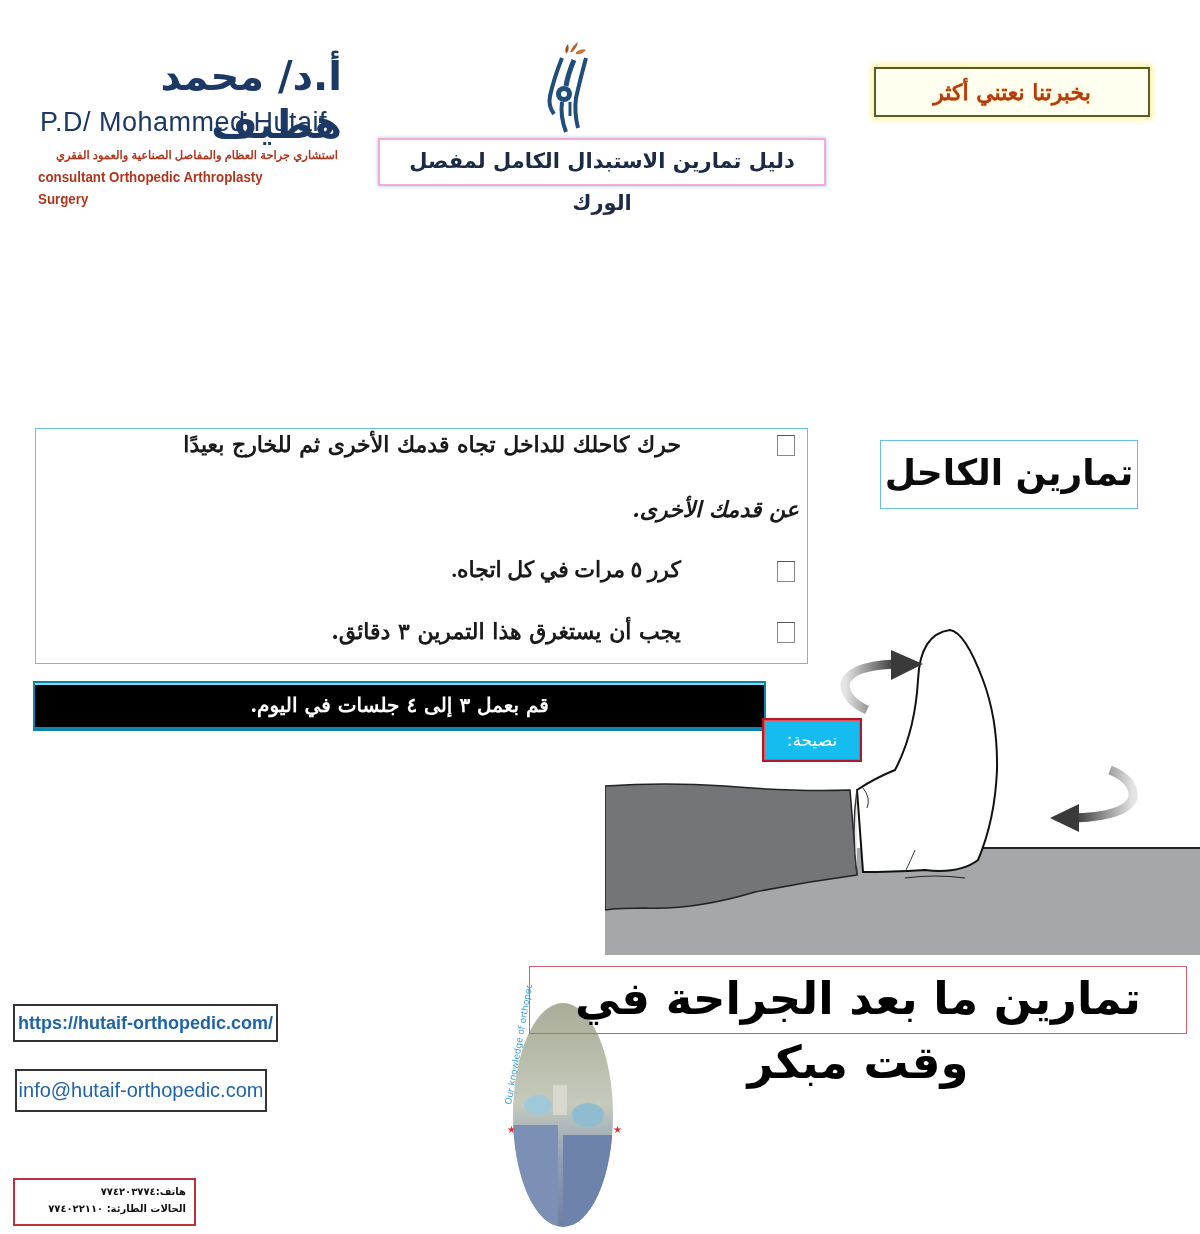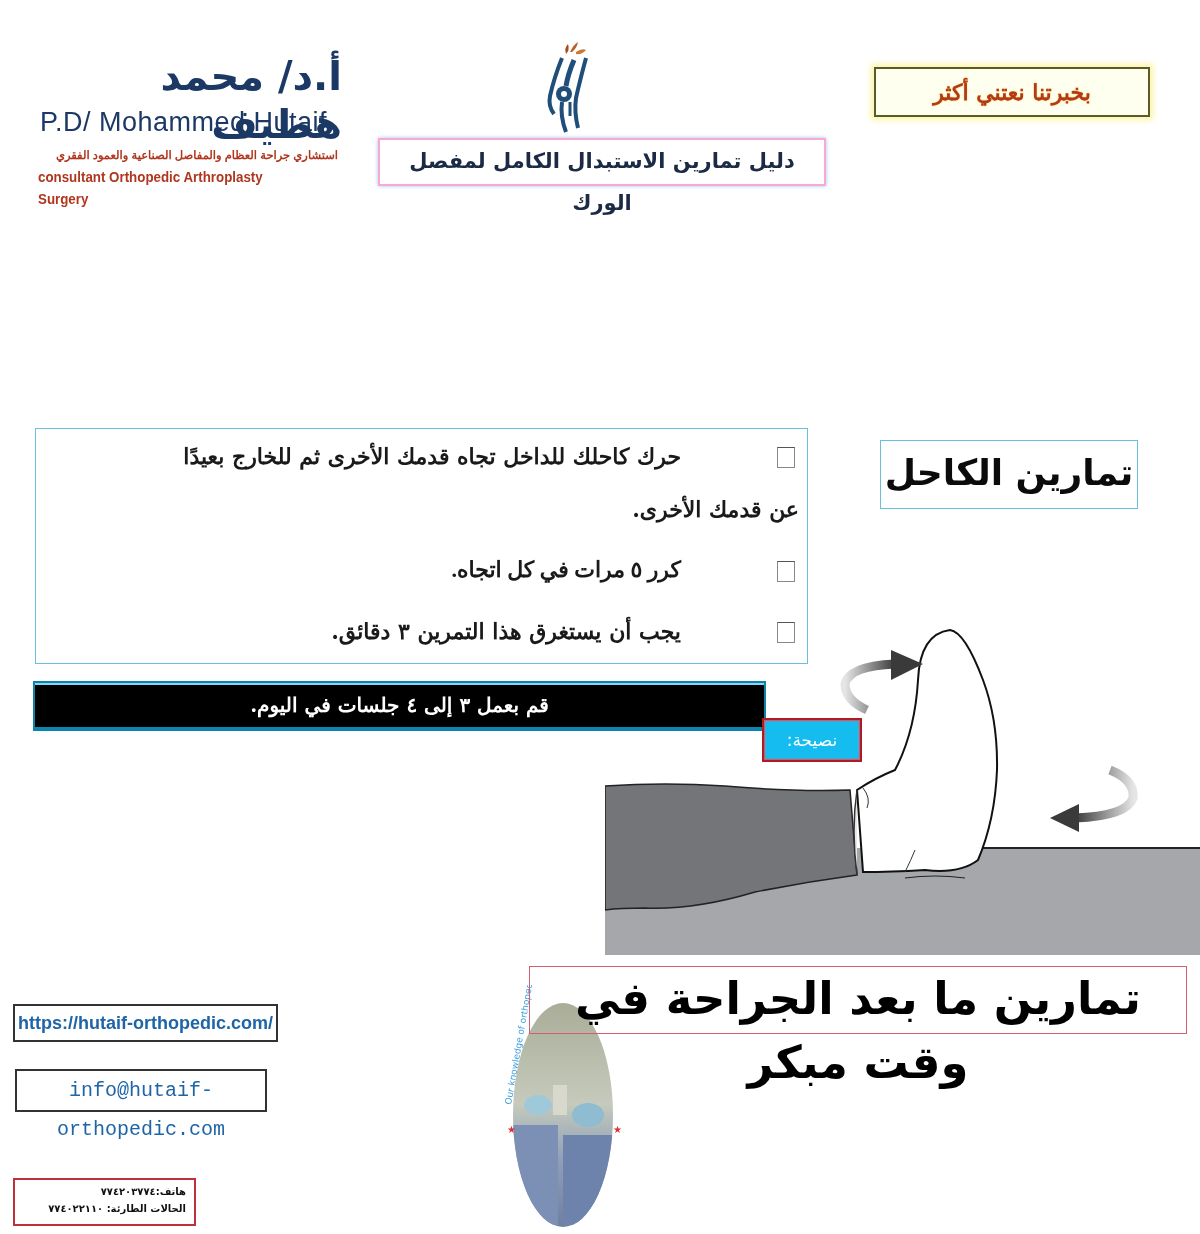--- a/index.html
+++ b/index.html
@@ -22,38 +22,38 @@
   .slogan { left:874px; top:67px; width:272px; height:46px; border:2px solid #5b5b25; background:#fffff0; box-shadow:0 0 6px 3px #fbf4a8; direction:rtl; text-align:center; font-family:"DejaVu Serif", serif; font-weight:bold; font-size:22px; color:#b33a14; line-height:46px; text-shadow:0 0 2px #f4d26a; }
 
   
   .ex-title { left:880px; top:440px; width:256px; height:67px; border:1px solid #67c1dc; direction:rtl; text-align:center; font-family:"DejaVu Sans", sans-serif; font-weight:bold; font-size:36px; color:#0b0b0b; line-height:64px; }
 
   
   .instr { left:35px; top:428px; width:771px; height:234px; border:1px solid #67c1dc; direction:rtl; font-family:"DejaVu Serif", serif; font-weight:bold; font-size:22px; color:#1a1a1a; }
   .instr-row { position:absolute; right:0; display:flex; direction:rtl; align-items:flex-start; }
   .cb { width:16px; height:19px; border:1px solid #888; border-top-color:#555; background:#fff; margin-right:12px; margin-top:4px; flex:none; }
   .instr-text { margin-right:96px; line-height:54px; margin-top:-14px; }
-  .wrap-line2 { position:absolute; right:8px; top:62px; line-height:36px; }
+  .wrap-line2 { position:absolute; right:8px; top:62px; line-height:36px;font-style:italic; }
 
   
   .tip-bar { left:33px; top:681px; width:729px; height:46px; background:#000000; border:2px solid #1081a8; box-shadow:inset 0 2px 0 #7fd9f7, inset 0 -2px 0 #0a86b3; direction:rtl; text-align:center; font-family:"DejaVu Serif", serif; font-weight:bold; font-size:20px; color:#ffffff; line-height:44px; }
   .tip-label { left:762px; top:718px; width:96px; height:40px; background:#15bcf0; border:2px solid #b01a22; box-shadow:inset 0 0 0 1px #e8505a; direction:rtl; text-align:center; font-family:"DejaVu Sans", sans-serif; font-size:17px; color:#ffffff; line-height:40px; }
 
   
   .illus { left:605px; top:620px; width:595px; height:335px; }
 
   
   .post-banner { left:529px; top:966px; width:656px; height:66px; border:1px solid #d06070; direction:rtl; text-align:center; font-family:"DejaVu Sans", sans-serif; font-weight:bold; font-size:45px; color:#000; line-height:64px; background:transparent; }
 
   
   .oval-wrap { left:493px; top:985px; width:140px; height:249px; }
 
   
   .url-box { left:13px; top:1004px; width:261px; height:34px; border:2px solid #333; text-align:center; font-family:"Liberation Sans", sans-serif; font-weight:bold; font-size:18px; color:#1e64a6; line-height:34px; }
-  .email-box { left:15px; top:1069px; width:248px; height:39px; border:2px solid #333; text-align:center; font-family:Liberation Mono, monospace; font-size:20px; color:#1e64a6; line-height:39px; }
+  .email-box { left:15px; top:1069px; width:248px; height:39px; border:2px solid #333; text-align:center; font-family:Liberation Sans, sans-serif; font-size:20px; color:#1e64a6; line-height:39px; }
   .phone-box { left:13px; top:1178px; width:179px; height:44px; border:2px solid #c0303a; direction:rtl; font-family:"DejaVu Sans", sans-serif; font-weight:bold; font-size:10px; color:#111; }
   .phone-line { position:absolute; right:8px; line-height:16px; white-space:nowrap; }
 </style>
 </head>
 <body>
 
 <div class="abs logo-ar">أ.د/ محمد هطيف</div>
 <div class="abs logo-en">P.D/ Mohammed Hutaif</div>
 <div class="abs logo-sub-ar">استشاري جراحة العظام والمفاصل الصناعية والعمود الفقري</div>
 <div class="abs logo-sub-en">consultant Orthopedic Arthroplasty Surgery</div>
@@ -70,21 +70,21 @@
   <path d="M22 62 q-2 14 4 30" stroke="#1f4e7a" stroke-width="4" fill="none"></path>
   <path d="M30 62 l0 14" stroke="#1f4e7a" stroke-width="3" fill="none"></path>
 </svg>
 
 <div class="abs guide-title">دليل تمارين الاستبدال الكامل لمفصل الورك</div>
 <div class="abs slogan">بخبرتنا نعتني أكثر</div>
 
 <div class="abs ex-title">تمارين الكاحل</div>
 
 <div class="abs instr">
-  <div class="instr-row" style="top:14px;">
+  <div class="instr-row" style="top:2px;">
     <div class="cb"></div>
     <div class="instr-text">حرك كاحلك للداخل تجاه قدمك الأخرى ثم للخارج بعيدًا</div>
   </div>
   <div class="wrap-line2">عن قدمك الأخرى.</div>
   <div class="instr-row" style="top:128px;font-family:Liberation Serif, serif;">
     <div class="cb"></div>
     <div class="instr-text">كرر ٥ مرات في كل اتجاه.</div>
   </div>
   <div class="instr-row" style="top:189px;margin-left:12px;">
     <div class="cb"></div>

